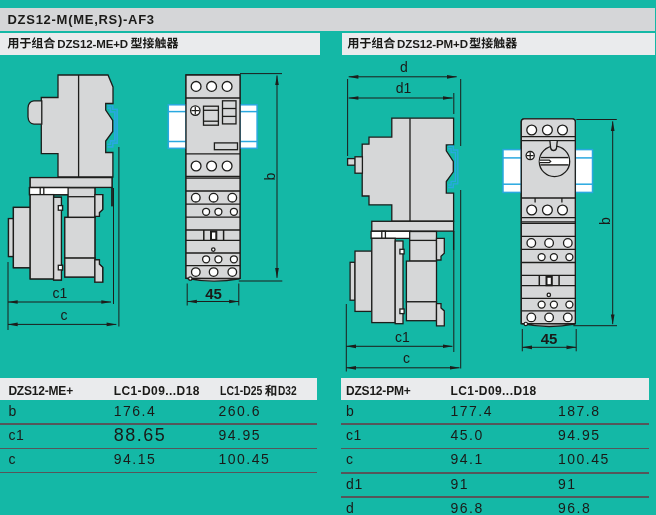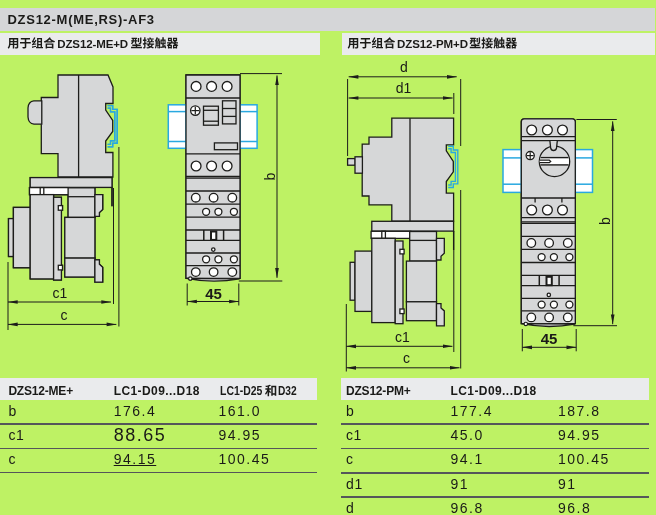--- a/index.html
+++ b/index.html
@@ -1,14 +1,14 @@
 <!DOCTYPE html>
 <html><head><meta charset="utf-8"><style>
 html,body{margin:0;padding:0;}
-#page{position:relative;width:656px;height:515px;background:#bef264;overflow:hidden;
+#page{position:relative;width:656px;height:515px;background:#14b8a6;overflow:hidden;
  font-family:"Liberation Sans",sans-serif;-webkit-font-smoothing:antialiased;}
 .bar{position:absolute;}
 .t{position:absolute;white-space:pre;color:#1a1a18;}
 svg{position:absolute;left:0;top:0;}
 </style></head><body>
 <div id="page">
 
 <div class="bar" style="left:0;top:8px;width:654.5px;height:23px;background:#d5d6d8;"></div>
 
 <div class="t" style="left:7.5px;top:8px;width:400px;height:23px;line-height:24.2px;font-size:13px;font-weight:bold;letter-spacing:0.72px;">DZS12-M(ME,RS)-AF3</div>
@@ -22,26 +22,26 @@
 <div class="t" style="left:397px;top:33px;height:16px;line-height:22px;font-size:11.5px;font-weight:bold;letter-spacing:-0.1px;">DZS12-PM+D</div>
 
 <div class="bar" style="left:0;top:378px;width:317px;height:22px;background:#eaebed;"></div>
 <div class="t" style="left:8.4px;top:379.5px;height:22px;line-height:22.5px;font-size:12px;font-weight:bold;letter-spacing:-0.2px;">DZS12-ME+</div>
 <div class="t" style="left:113.7px;top:379.5px;height:22px;line-height:22.5px;font-size:12px;font-weight:bold;letter-spacing:0.42px;">LC1-D09...D18</div>
 <div class="t" style="left:220px;top:379.5px;height:22px;line-height:22.5px;font-size:12px;font-weight:bold;transform:scaleX(0.87);transform-origin:0 0;">LC1-D25</div>
 <div class="t" style="left:277.8px;top:379.5px;height:22px;line-height:22.5px;font-size:12px;font-weight:bold;transform:scaleX(0.85);transform-origin:0 0;">D32</div>
 
 <div class="t" style="left:8.4px;top:398.5px;height:24.3px;line-height:24.8px;font-size:14px;letter-spacing:0.6px;">b</div>
 <div class="t" style="left:113.7px;top:398.5px;height:24.3px;line-height:24.8px;font-size:14px;letter-spacing:1.5px;">176.4</div>
-<div class="t" style="left:218.5px;top:398.5px;height:24.3px;line-height:24.8px;font-size:14px;letter-spacing:1.5px;">161.0</div>
+<div class="t" style="left:218.5px;top:398.5px;height:24.3px;line-height:24.8px;font-size:14px;letter-spacing:1.5px;">260.6</div>
 <div class="t" style="left:8.4px;top:422.8px;height:24.3px;line-height:24.8px;font-size:14px;letter-spacing:0.6px;">c1</div>
 <div class="t" style="left:113.7px;top:422.8px;height:29px;line-height:24.8px;font-size:18px;letter-spacing:1.5px;">88.65</div>
 <div class="t" style="left:218.5px;top:422.8px;height:24.3px;line-height:24.8px;font-size:14px;letter-spacing:1.5px;">94.95</div>
 <div class="t" style="left:8.4px;top:447.1px;height:24.3px;line-height:24.8px;font-size:14px;letter-spacing:0.6px;">c</div>
-<div class="t" style="left:113.7px;top:447.1px;height:24.3px;line-height:24.8px;font-size:14px;letter-spacing:1.5px;text-decoration:underline;">94.15</div>
+<div class="t" style="left:113.7px;top:447.1px;height:24.3px;line-height:24.8px;font-size:14px;letter-spacing:1.5px;">94.15</div>
 <div class="t" style="left:218.5px;top:447.1px;height:24.3px;line-height:24.8px;font-size:14px;letter-spacing:1.5px;">100.45</div>
 
 <div class="bar" style="left:0;top:423.1px;width:317px;height:1.8px;background:#55565a;"></div>
 <div class="bar" style="left:0;top:447.6px;width:317px;height:1.8px;background:#55565a;"></div>
 <div class="bar" style="left:0;top:471.6px;width:317px;height:1.8px;background:#55565a;"></div>
 
 <div class="bar" style="left:341px;top:378px;width:308px;height:22px;background:#eaebed;"></div>
 <div class="t" style="left:346px;top:379.5px;height:22px;line-height:22.5px;font-size:12px;font-weight:bold;letter-spacing:-0.2px;">DZS12-PM+</div>
 <div class="t" style="left:450.5px;top:379.5px;height:22px;line-height:22.5px;font-size:12px;font-weight:bold;letter-spacing:0.42px;">LC1-D09...D18</div>
 

